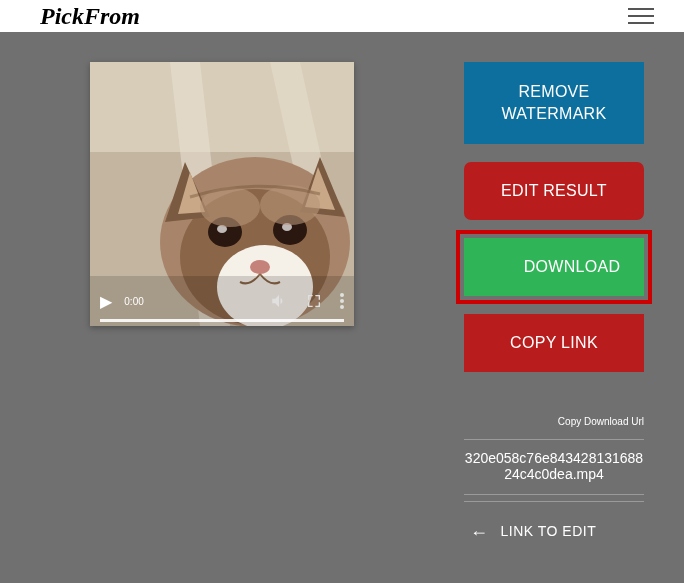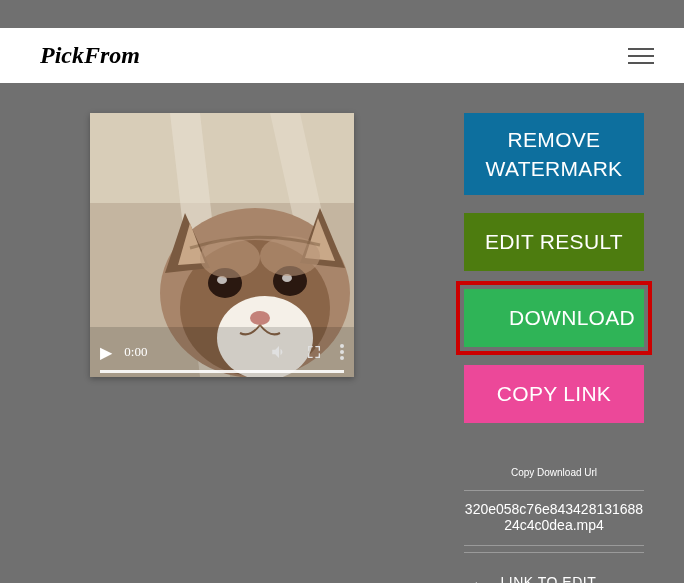--- a/index.html
+++ b/index.html
@@ -1,39 +1,39 @@
 <!DOCTYPE html>
 <html><head>
   <meta charset="utf-8">
   <style>
     * { margin: 0; padding: 0; box-sizing: border-box; }
     body { font-family: Arial, sans-serif; background: #707070; width: 684px; height: 583px; overflow: hidden; }
-    .header { background: #fff; height: 55px; display: flex; justify-content: space-between; align-items: center; padding: 0 30px 0 40px; margin-top: 28px; }
+    .header { background: #fff; height: 32px; display: flex; justify-content: space-between; align-items: center; padding: 0 30px 0 40px; }
     .logo { font-family: 'Brush Script MT', cursive; font-size: 24px; font-style: italic; font-weight: bold; color: #000; }
     .hamburger { display: flex; flex-direction: column; gap: 5px; cursor: pointer; }
     .hamburger span { display: block; width: 26px; height: 2px; background: #555; }
     .content { display: flex; padding: 30px 30px 0 90px; gap: 110px; }
     .video-panel { width: 264px; }
     .video-container { width: 264px; height: 264px; background: #8a8a8a; position: relative; box-shadow: 0 2px 6px rgba(0,0,0,0.3); }
     .video-thumb { width: 100%; height: 100%; overflow: hidden; }
     .video-controls { position: absolute; bottom: 0; left: 0; right: 0; height: 50px; background: rgba(0,0,0,0.15); display: flex; align-items: center; padding: 0 10px; }
     .play-btn { color: #fff; font-size: 16px; margin-right: 12px; }
-    .time { color: #fff; font-size: 13px; font-family: Liberation Serif, serif; }
+    .time { color: #fff; font-size: 10px; }
     .ctrl-right { margin-left: auto; display: flex; gap: 18px; align-items: center; color: #fff; }
     .vol-icon, .fs-icon, .more-icon { fill: #e0e0e0; }
     .progress-bar { position: absolute; bottom: 4px; left: 10px; right: 10px; height: 3px; background: rgba(255,255,255,0.9); }
     .actions { display: flex; flex-direction: column; gap: 18px; width: 180px; }
-    .btn { height: 58px; border: none; color: #fff; font-size: 21px; font-weight: 500; cursor: pointer; text-align: center; display: flex; align-items: center; justify-content: center; line-height: 1.4; letter-spacing: 0.3px; }
+    .btn { height: 58px; border: none; color: #fff; font-size: 16px; font-weight: 500; cursor: pointer; text-align: center; display: flex; align-items: center; justify-content: center; line-height: 1.4; letter-spacing: 0.3px; }
     .btn-remove { background: #0d6f9e; height: 82px; }
-    .btn-edit { background: #4d7c0f; }
+    .btn-edit { background: #b91c1c; border-radius: 7px; }
     .btn-download { background: #2fb457; padding-left: 36px; }
-    .btn-copy { background: #ec4899; }
+    .btn-copy { background: #b91c1c; }
     .highlight { border: 4px solid #cc0000; padding: 4px; margin: -8px; }
     .info { margin-top: 20px; text-align: center; color: #fff; font-size: 10px; }
-    .info-line { padding: 6px 0; }
+    .info-line { padding: 6px 0; text-align: right; }
     .divider { border-top: 1px solid #9a9a9a; margin-top: 6px; }
     .filename { font-size: 14px; word-break: break-all; padding: 10px 0 6px; }
     .back-link { display: flex; align-items: center; justify-content: flex-start; gap: 12px; color: #fff; font-size: 14px; font-weight: 500; margin-top: 18px; cursor: pointer; padding-left: 6px; letter-spacing: 0.5px; }
     .arrow-back { font-size: 18px; }
   </style>
 </head>
 <body>
 
 <div class="header">
   <div class="logo">PickFrom</div>

